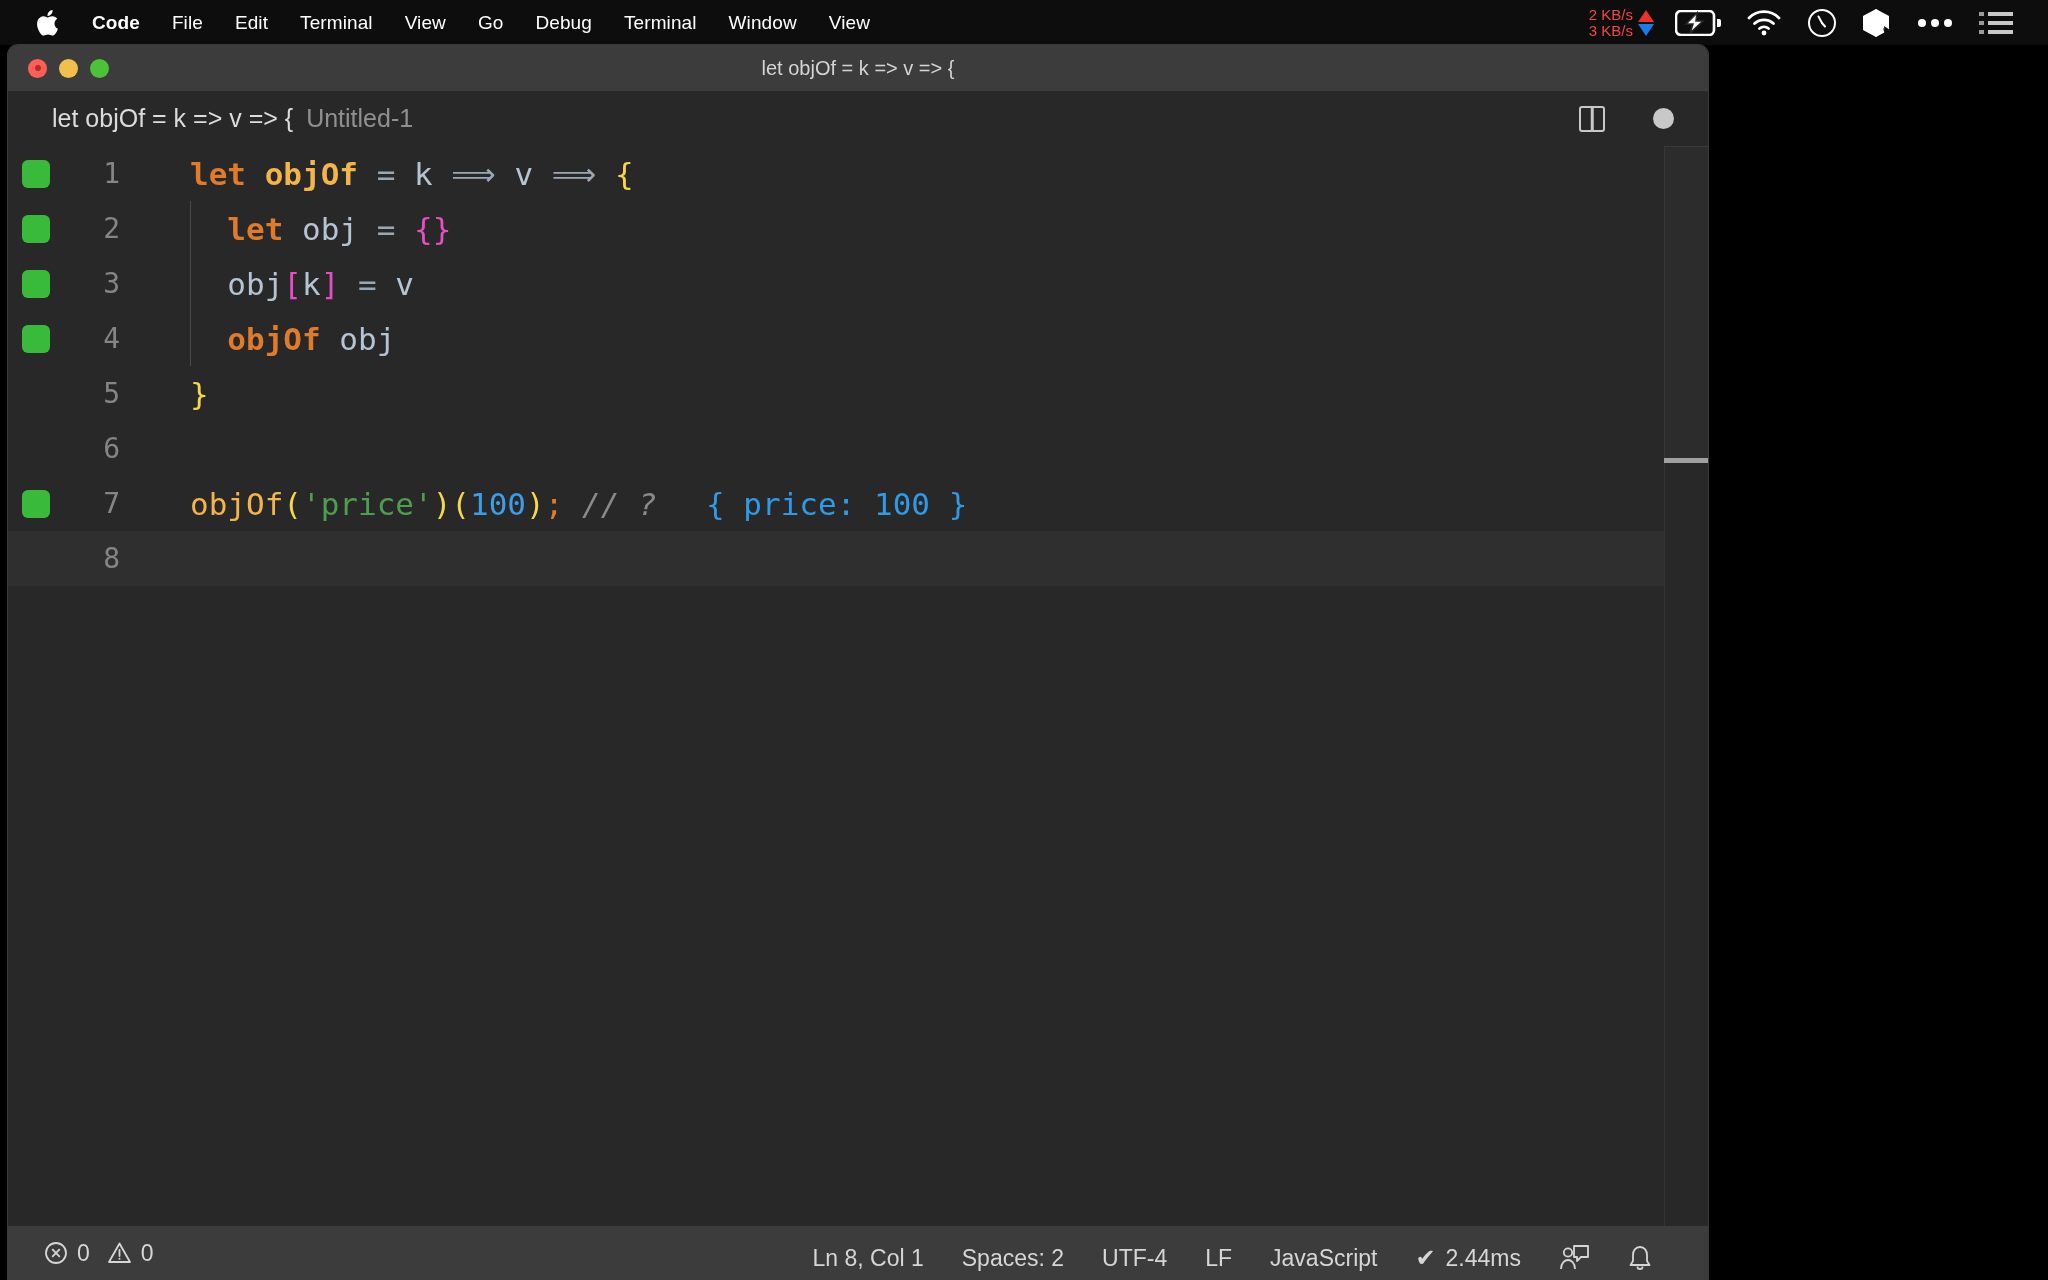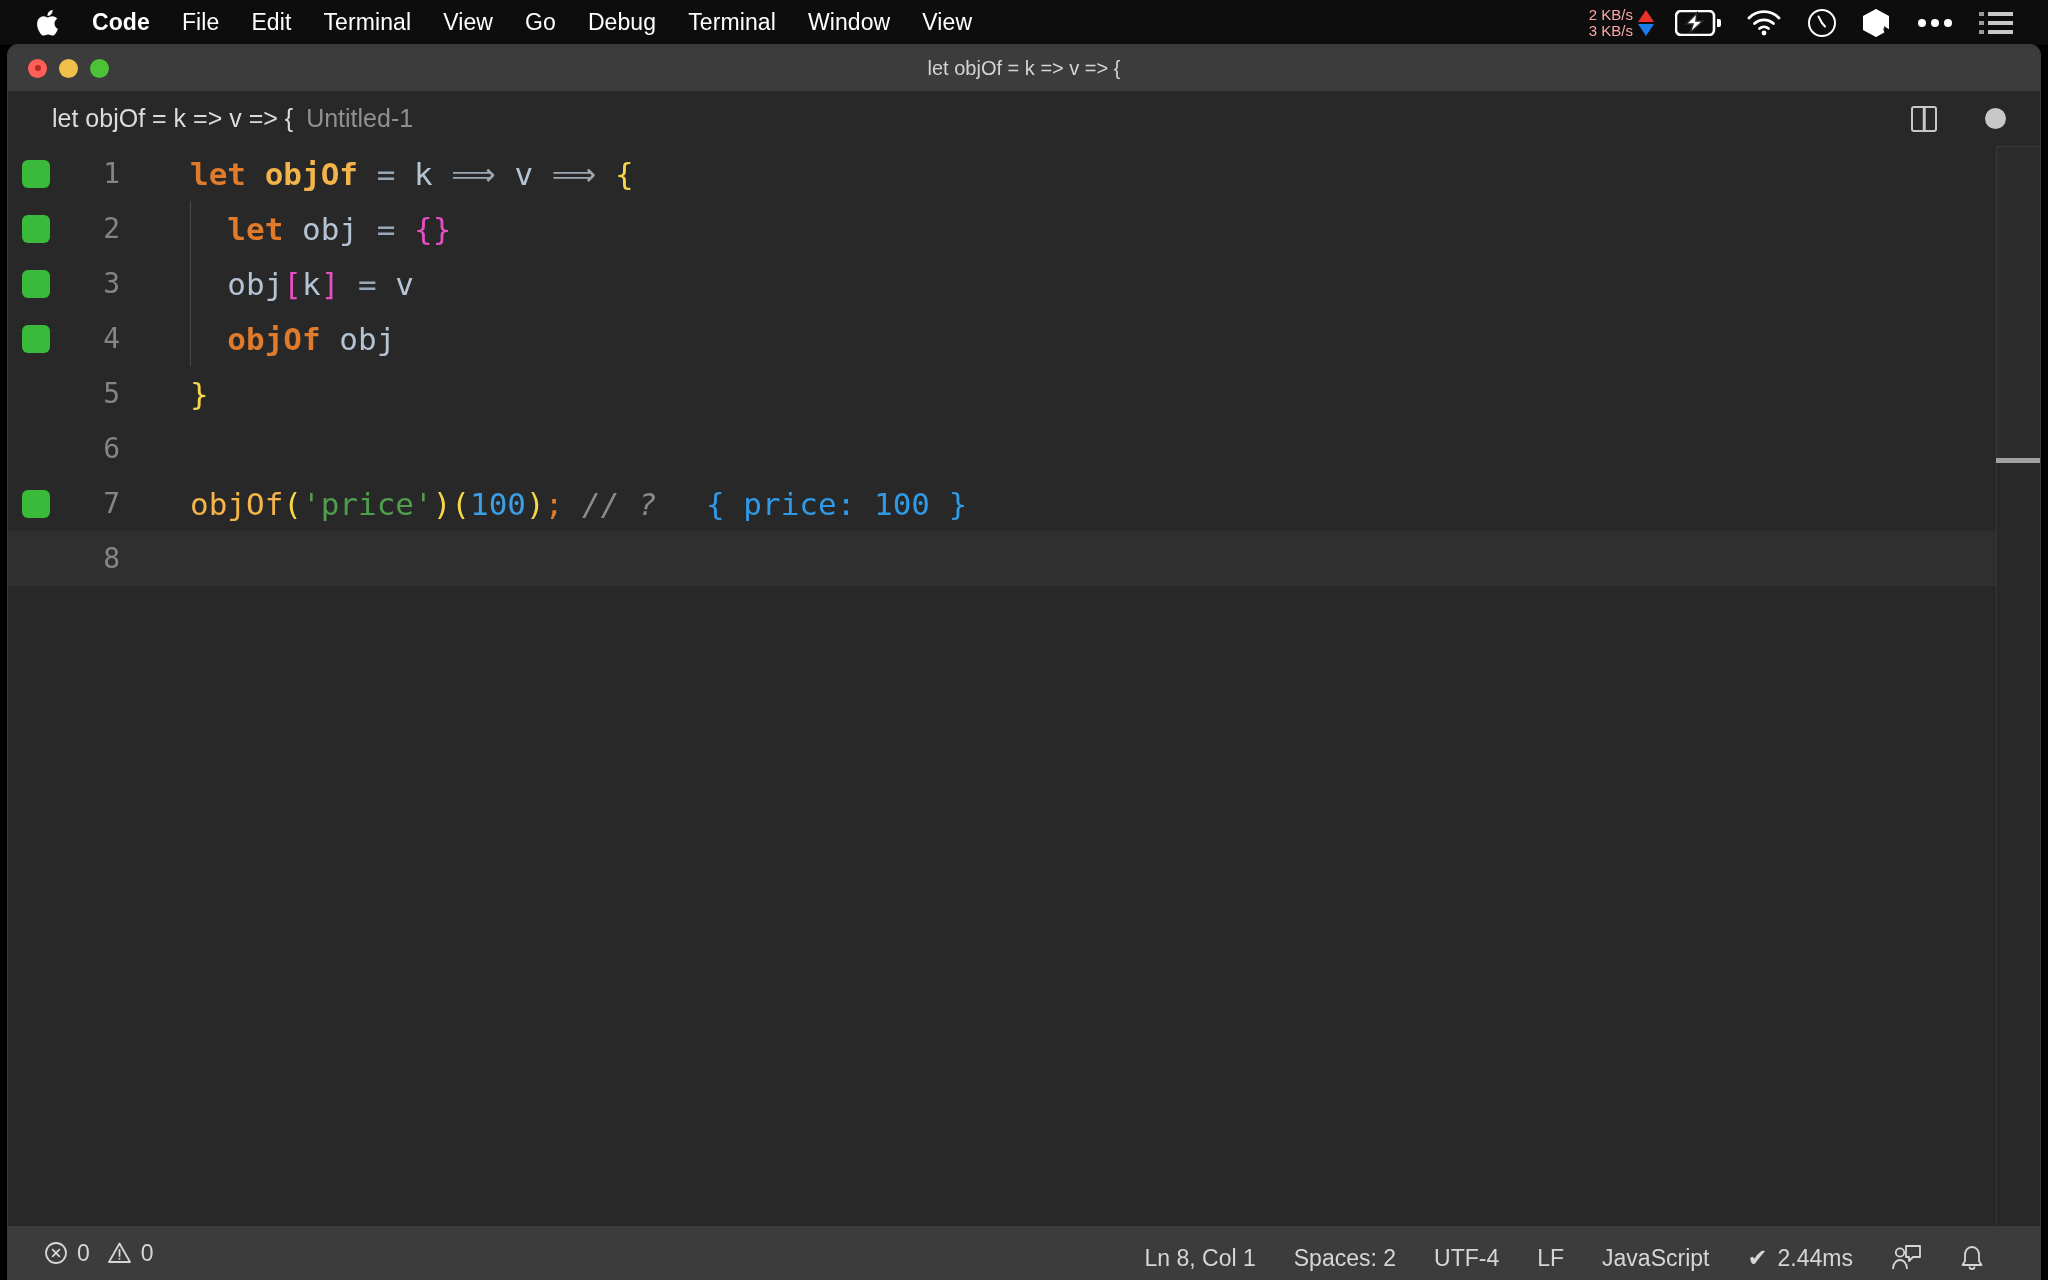--- a/index.html
+++ b/index.html
@@ -31,21 +31,21 @@
   .apple-logo {
     width: 42px;
     display: flex;
     align-items: center;
     justify-content: center;
     margin-left: 26px;
     margin-right: 8px;
   }
   .apple-logo svg { display: block; }
   .menu-item {
-    font-size: 23px;
+    font-size: 19px;
     letter-spacing: 0.1px;
     padding: 0 16px;
     color: #ffffff;
     white-space: nowrap;
     line-height: 45px;
   }
   .menu-item.app-name { font-weight: bold; }
 
   #macbar-right {
     margin-left: auto;
@@ -67,21 +67,21 @@
     align-items: center;
     gap: 5px;
     padding: 0 8px;
   }
   .netspeed .lines {
     display: flex;
     flex-direction: column;
     align-items: flex-start;
     font-size: 15px;
     line-height: 16px;
-    color: #fca5a5;
+    color: #ef4444;
     font-family: "Liberation Sans", sans-serif;
   }
   .netspeed .arrows {
     display: flex;
     flex-direction: column;
     align-items: center;
     gap: 2px;
   }
   .tri-up {
     width: 0; height: 0;
@@ -93,21 +93,21 @@
     width: 0; height: 0;
     border-left: 8px solid transparent;
     border-right: 8px solid transparent;
     border-top: 12px solid #1a7ce8;
   }
 
   
   #vswindow {
     position: absolute;
     top: 45px; left: 8px;
-    width: 2032px;
+    width: 1700px;
     height: 1235px;
     background: #282828;
     border-radius: 10px 10px 0 0;
     overflow: hidden;
     box-shadow: 0 0 0 1px #3a3a3a;
   }
 
   
   #titlebar {
     position: relative;

